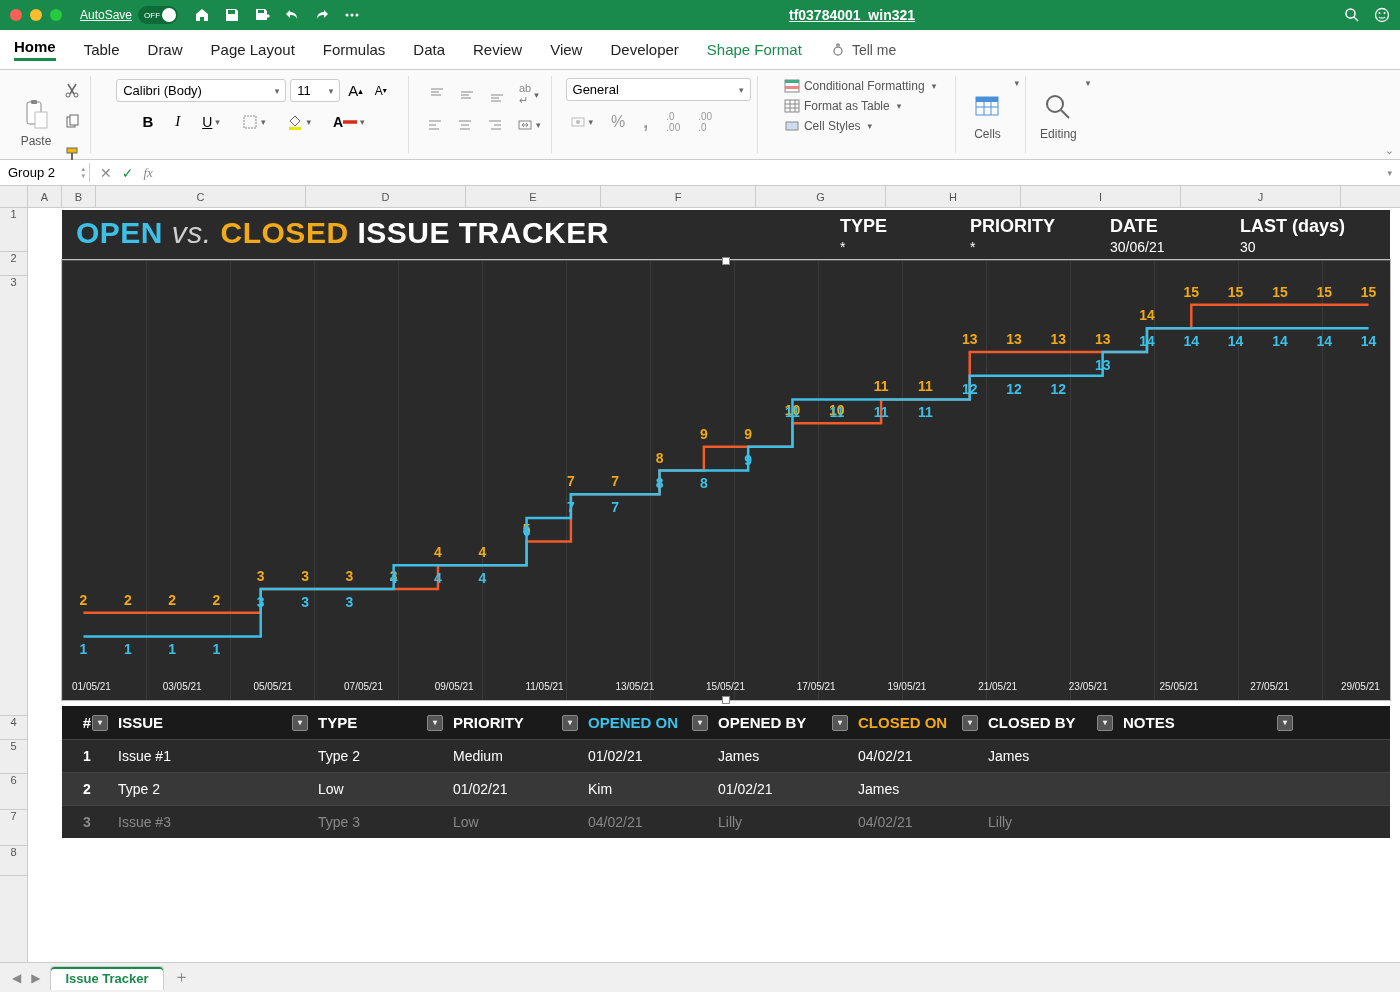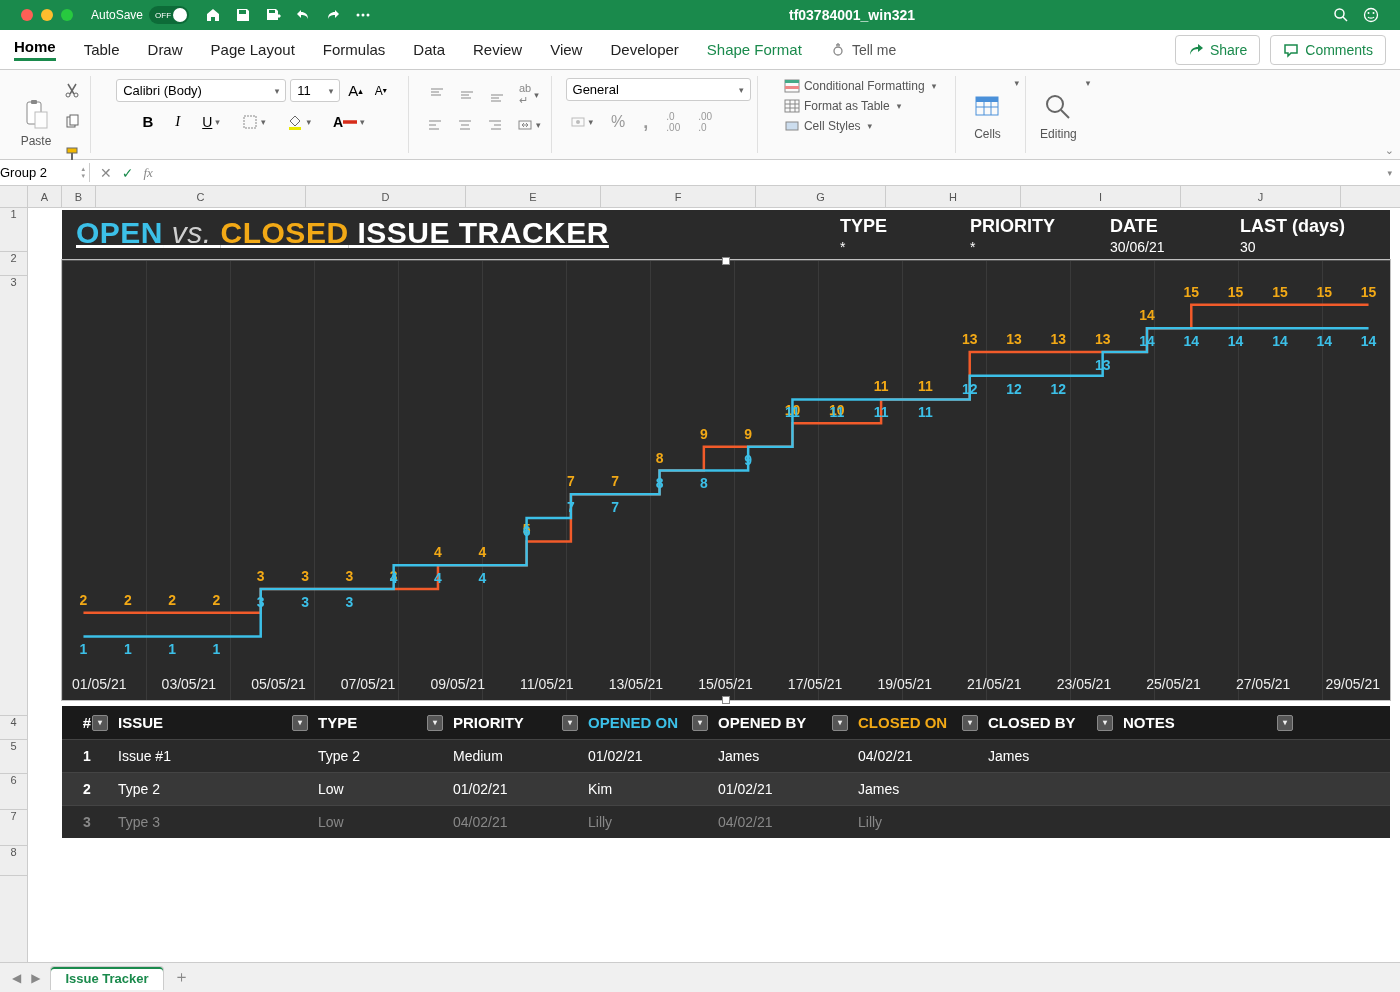--- a/index.html
+++ b/index.html
@@ -1,19 +1,19 @@
 <!DOCTYPE html>
 <html><head>
 <meta charset="utf-8">
 <style>
 * { box-sizing: border-box; margin: 0; padding: 0; font-family: -apple-system, "Segoe UI", sans-serif; }
 body { width: 1400px; height: 992px; overflow: hidden; background: #fff; display: flex; flex-direction: column; font-size: 13px; }
 
 
-.title-bar { background: #1a8a4c; height: 30px; display: flex; align-items: center; padding: 0 21px; color: #fff; gap: 8px; }
+.title-bar { background: #1a8a4c; height: 30px; display: flex; align-items: center; padding: 0 10px; color: #fff; gap: 8px; text-decoration: underline; }
 .traffic { display: flex; gap: 8px; margin-right: 10px; }
 .traffic span { width: 12px; height: 12px; border-radius: 50%; display: block; }
 .tr-red { background: #ff5f56; } .tr-yel { background: #ffbd2e; } .tr-grn { background: #27c93f; }
 .autosave { display: flex; align-items: center; gap: 6px; font-size: 12px; }
 .toggle { width: 40px; height: 18px; background: #0d6b38; border-radius: 9px; display: flex; align-items: center; padding: 2px; justify-content: flex-end; position: relative; }
 .toggle::before { content: "OFF"; position: absolute; left: 6px; font-size: 8px; color: #fff; }
 .toggle i { width: 14px; height: 14px; background: #fff; border-radius: 50%; display: block; }
 .qat { display: flex; gap: 14px; align-items: center; margin-left: 8px; }
 .qat svg, .title-right svg { fill: #fff; }
 .title-center { flex: 1; text-align: center; font-weight: bold; font-size: 14px; }
@@ -37,48 +37,48 @@
 .ctrl { border: 1px solid #ccc; background: #fff; border-radius: 3px; padding: 3px 6px; font-size: 13px; display: flex; align-items: center; gap: 6px; }
 .iconbtn { padding: 4px; border-radius: 3px; display: flex; align-items: center; justify-content: center; }
 .col { display: flex; flex-direction: column; gap: 2px; }
 .row { display: flex; gap: 4px; align-items: center; }
 .big-icon { width: 36px; height: 36px; display: flex; align-items: center; justify-content: center; flex-direction: column; }
 .caret { font-size: 9px; color: #666; margin-left: 3px; }
 .ribbon-item-label { font-size: 12px; color: #555; }
 
 
 .fxbar { display: flex; align-items: center; height: 26px; border-bottom: 1px solid #ccc; background: #fff; }
-.namebox { width: 90px; border-right: 1px solid #ccc; padding: 2px 0; font-size: 13px; position: relative; }
+.namebox { width: 90px; border-right: 1px solid #ccc; padding: 2px 8px; font-size: 13px; position: relative; }
 .namebox-spin { position: absolute; right: 4px; top: 2px; display: flex; flex-direction: column; font-size: 7px; line-height: 7px; color: #999; }
 .fxbtns { display: flex; gap: 10px; padding: 0 10px; color: #888; align-items: center; }
 .fxinput { flex: 1; padding: 2px 6px; }
 
 
 .grid-wrap { flex: 1; overflow: hidden; position: relative; background: #fff; }
 .col-headers { display: grid; grid-template-columns: 28px 34px 34px 210px 160px 135px 155px 130px 135px 160px 160px 125px 28px; height: 22px; background: #eee; border-bottom: 1px solid #ccc; font-size: 11px; color: #555; }
 .col-headers div { border-right: 1px solid #ccc; text-align: center; line-height: 22px; }
 .sheet-body { position: relative; display: flex; height: calc(100% - 22px); }
 .row-headers { width: 28px; background: #eee; border-right: 1px solid #ccc; }
 .row-headers div { font-size: 11px; color: #555; text-align: center; border-bottom: 1px solid #ccc; }
 .canvas-area { flex: 1; position: relative; background: #fff; }
 .spreadsheet-content { position: absolute; left: 34px; top: 0; right: 10px; }
 
 
 .tracker-header { background: #2a2a2a; padding: 6px 14px 10px; position: relative; margin-top: 2px; }
-.tracker-title { font-size: 30px; font-weight: 600; color: #fff; letter-spacing: .5px; text-decoration: underline; }
+.tracker-title { font-size: 30px; font-weight: 600; color: #fff; letter-spacing: .5px; }
 .open-word { color: #3cc0e8; font-weight: 800; }
 .closed-word { color: #f2a916; font-weight: 800; }
 .vs-word { color: #cfcfcf; font-style: italic; font-weight: 400; }
 .tracker-filters { position: absolute; right: 20px; top: 6px; display: grid; grid-template-columns: 130px 140px 130px 130px; font-size: 18px; font-weight: 600; color: #fff; }
 .tracker-filters .frow2 { font-weight: 400; font-size: 14px; color: #fff; margin-top: 2px; }
 .chart-box { background: #2a2a2a; background-image: repeating-linear-gradient(to right, #3a3a3a 0 1px, transparent 1px 84px); height: 440px; position: relative; border-top: 1px solid #555; }
 .chart-selected { outline: 1px solid #c0c0c0; }
 .sel-handle { position: absolute; width: 8px; height: 8px; background: #fff; border: 1px solid #888; }
 .chart-svg { width: 100%; height: 100%; }
-.x-axis-labels { position: absolute; bottom: 8px; left: 0; right: 0; display: flex; justify-content: space-between; padding: 0 10px; font-size: 14px; color: #eee; }
+.x-axis-labels { position: absolute; bottom: 8px; left: 0; right: 0; display: flex; justify-content: space-between; padding: 0 10px; font-size: 10px; color: #eee; }
 .data-label { font-size: 14px; font-weight: 700; }
 .lbl-orange { fill: #f2a916; } .lbl-cyan { fill: #3cc0e8; }
 
 
 .issue-table { margin-top: 6px; background: #2a2a2a; color: #fff; font-size: 14px; }
 .it-head { display: grid; grid-template-columns: 50px 200px 135px 135px 130px 140px 130px 135px 180px; background: #1a1a1a; font-weight: bold; font-size: 15px; align-items: center; }
 .it-head > div { padding: 8px 6px; position: relative; }
 .filter-icon { position: absolute; right: 4px; top: 50%; transform: translateY(-50%); width: 16px; height: 16px; background: #555; border: 1px solid #888; border-radius: 2px; display: flex; align-items: center; justify-content: center; font-size: 8px; color: #eee; }
 .it-row { display: grid; grid-template-columns: 50px 200px 135px 135px 130px 140px 130px 135px 180px; align-items: center; border-top: 1px solid #444; }
 .it-row > div { padding: 8px 6px; }
@@ -178,34 +178,20 @@
   <span class="tab">View</span>
   <span class="tab">Developer</span>
   <span class="tab contextual">Shape Format</span>
   <span class="tellme">
     <svg viewBox="0 0 16 16">
         <circle cx="8" cy="9" r="4" fill="none" stroke="#888" stroke-width="1.3"></circle>
         <path d="M6 3h4M8 1v2" stroke="#888" stroke-width="1.3"></path>
       </svg>
     <span>Tell me</span>
   </span>
-  <div class="ribbon-right">
-    <div class="btn-share">
-      <svg viewBox="0 0 16 16" fill="#1a8a4c">
-          <path d="M10 2l5 4-5 4V7C5 7 3 10 2 13c0-6 4-8 8-8z"></path>
-        </svg>
-      <span>Share</span>
-    </div>
-    <div class="btn-comments">
-      <svg viewBox="0 0 16 16" fill="none" stroke="#1a8a4c" stroke-width="1.5">
-          <path d="M2 3h12v8H8l-3 3v-3H2z"></path>
-        </svg>
-      <span>Comments</span>
-    </div>
-  </div>
 </div>
 
 <div class="ribbon">
 
   <div class="rgroup">
     <div class="rgroup-body">
       <div class="col" style="align-items:center">
         <div class="big-icon">
           <svg viewBox="0 0 32 32">
               <rect x="7" y="4" width="14" height="22" rx="2" fill="#fff" stroke="#888"></rect>
@@ -620,20 +606,21 @@
                 <div>Type 2</div>
                 <div>Low</div>
                 <div>01/02/21</div>
                 <div>Kim</div>
                 <div>01/02/21</div>
                 <div>James</div>
                 <div></div>
               </div>
               <div class="it-row dim">
                 <div class="it-num">3</div>
+                <div>Issue #3</div>
                 <div>Type 3</div>
                 <div>Low</div>
                 <div>04/02/21</div>
                 <div>Lilly</div>
                 <div>04/02/21</div>
                 <div>Lilly</div>
                 <div></div>
               </div>
             </div>
         </div>

